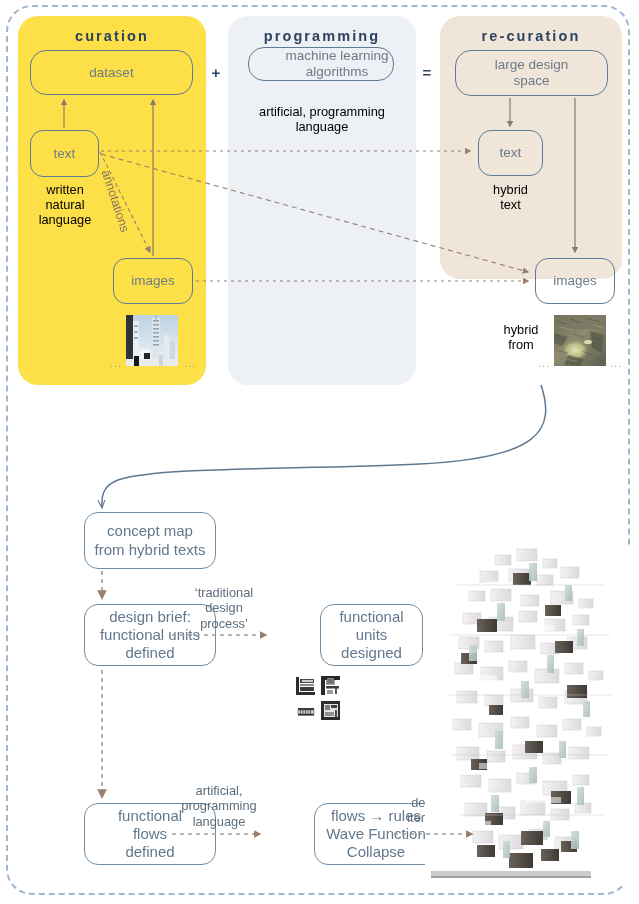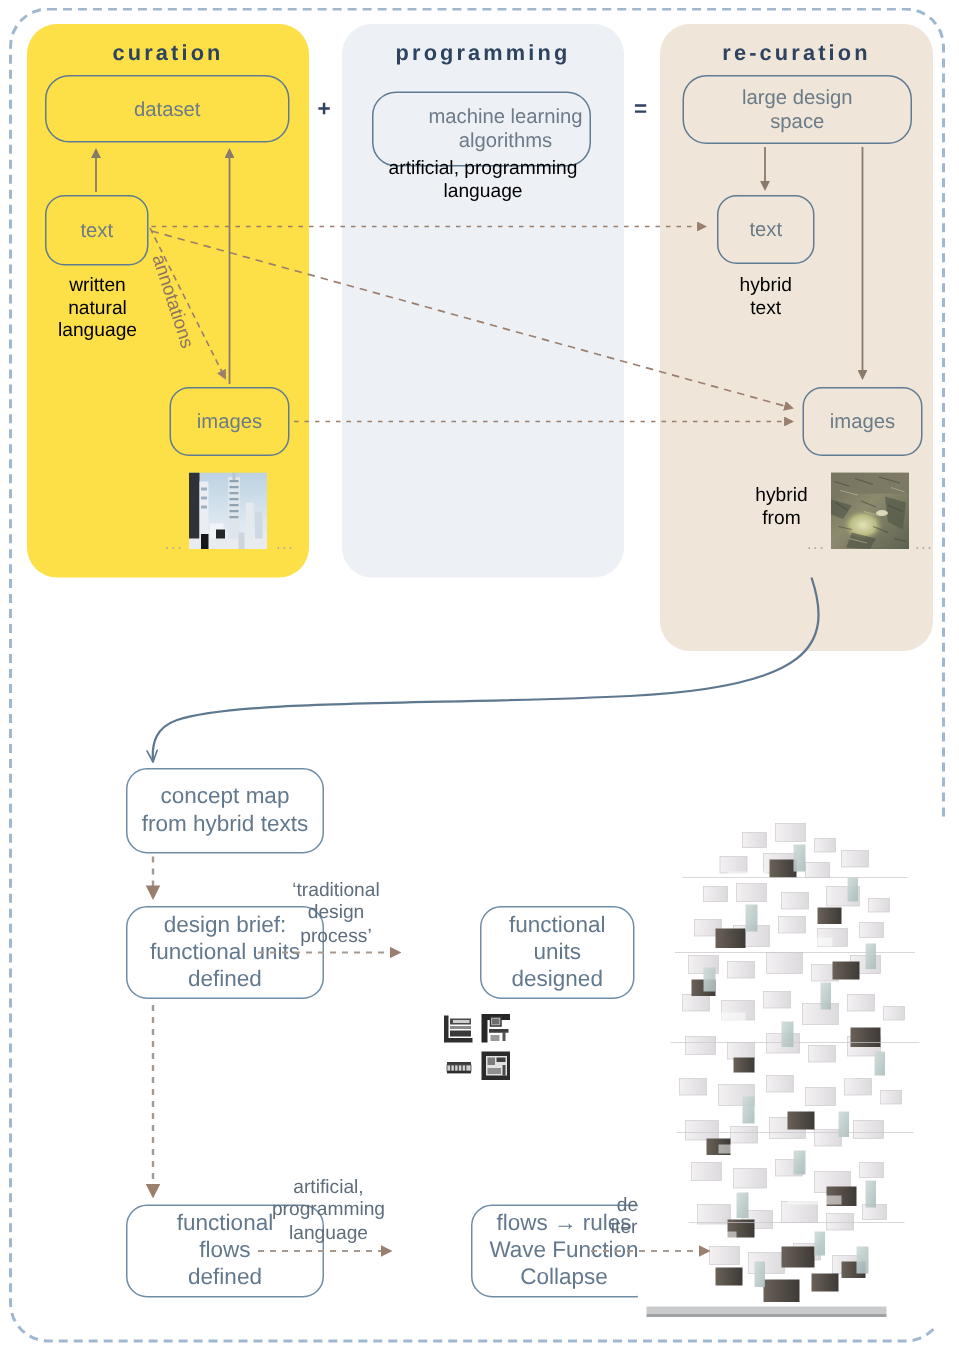--- a/index.html
+++ b/index.html
@@ -29,21 +29,21 @@
   }
 
   
   .panel {
     position: absolute;
     border-radius: 20px;
     box-sizing: border-box;
   }
   .panel-curation   { left: 18px;  top: 16px; width: 188px; height: 369px; background: #fde047; }
   .panel-automation { left: 228px; top: 16px; width: 188px; height: 369px; background: #edf0f5; }
-  .panel-recuration { left: 440px; top: 16px; width: 182px; height: 418px; background: #efe5d8; }
+  .panel-recuration { left: 440px; top: 16px; width: 182px; height: 263px; background: #efe5d8; }
 
   .panel-title {
     position: absolute;
     width: 100%;
     text-align: center;
     top: 12px;
     font-size: 14.5px;
     font-weight: bold;
     letter-spacing: 2.1px;
     color: #2d4360;
@@ -213,21 +213,21 @@
       <rect x="33" y="40" width="4" height="11" fill="#cdd6dd"></rect>
     </svg>
   </div>
   <div class="dots" style="left:110px; top:357px;">...</div>
   <div class="dots" style="left:184px; top:357px;">...</div>
 
   <div class="panel panel-automation">
     <div class="panel-title">programming</div>
   </div>
 
-  <div class="node" style="left:248px; top:61px; width:146px; height:50px;padding-left:32px;">
+  <div class="node" style="left:248px; top:47px; width:146px; height:34px;padding-left:32px;">
     <span>
       machine learning<br>algorithms
     </span>
   </div>
 
   <div class="caption" style="left:233px; top:104px; width:178px;">
     <div>artificial, programming</div>
     <div>language</div>
   </div>
 

